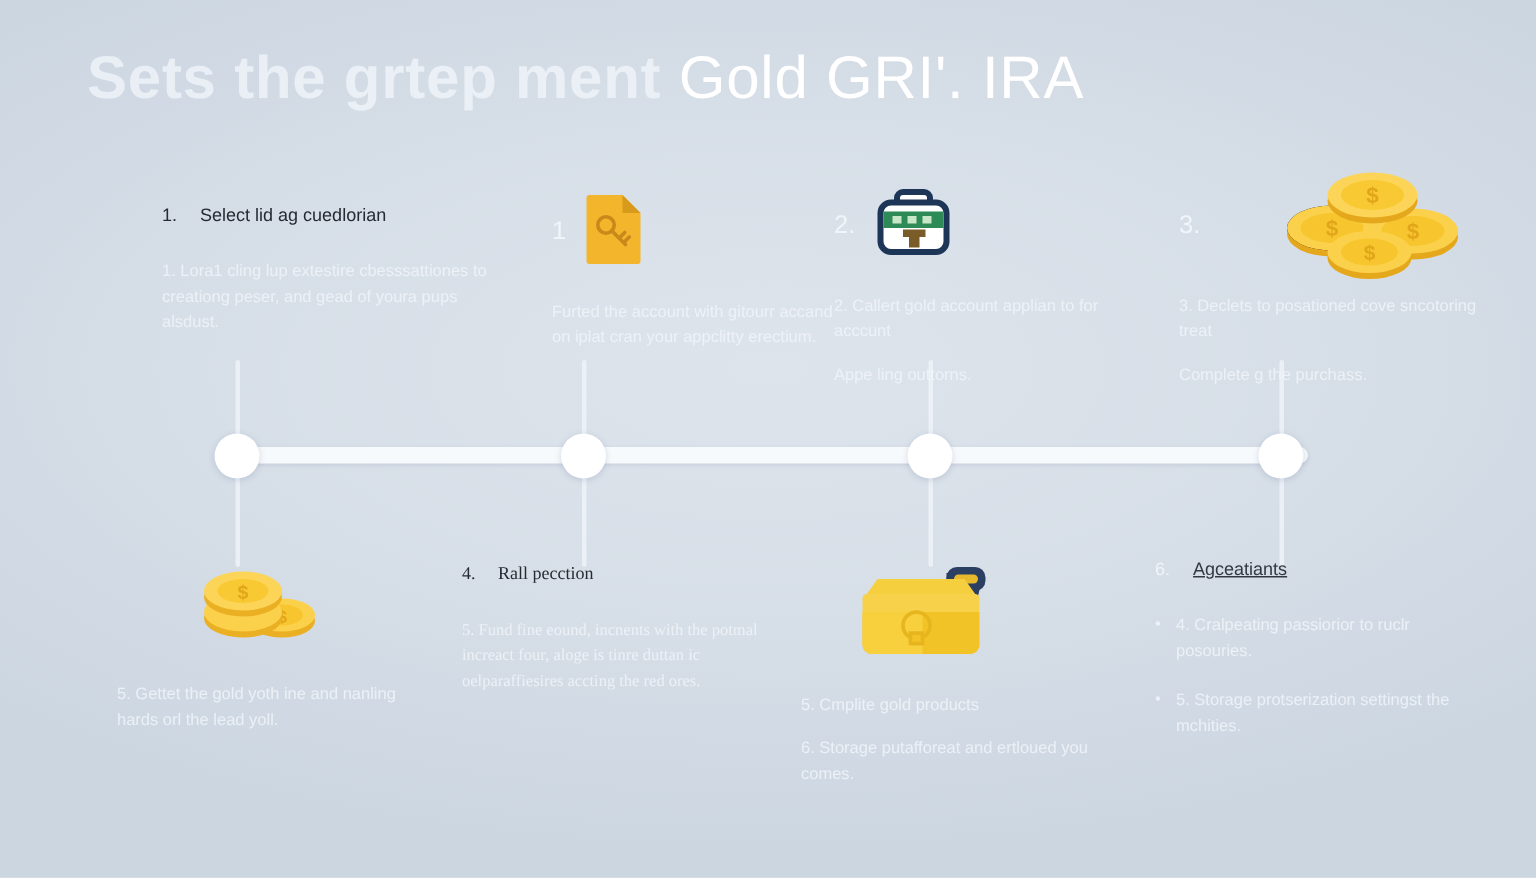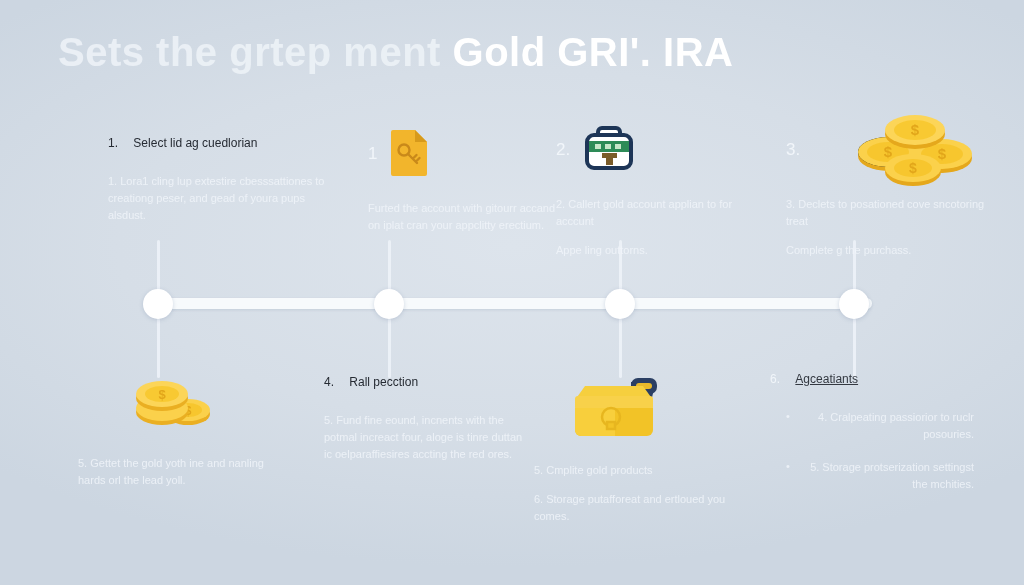--- a/index.html
+++ b/index.html
@@ -31,21 +31,21 @@
     line-height: 1.2;
     white-space: nowrap;
   }
   .title .t-light {
     color: #eef3f8;
     font-weight: 700;
     opacity: 0.88;
   }
   .title .t-bold {
     color: #ffffff;
-    font-weight: 700;
+    font-weight: 400;
   }
 
   
   .spine {
     position: absolute;
     left: 150px;
     top: 298px;
     width: 722px;
     height: 11px;
     background: #f7fafc;
@@ -94,24 +94,23 @@
 
   .step-body {
     font-size: 11px;
     line-height: 1.55;
     color: #f2f6fb;
     opacity: 0.82;
   }
   .step-body p { margin: 0 0 12px 0; }
   .step-body p:last-child { margin-bottom: 0; }
   .step-body ul {
-    margin: 16px;
+    margin: 0;
     padding: 0;
     list-style: none;
-    text-align: right;
   }
   .step-body li {
     margin: 0 0 16px 0;
     padding-left: 14px;
     position: relative;
   }
   .step-body li:last-child { margin-bottom: 0; }
   .step-body li::before {
     content: "\2022";
     position: absolute;
@@ -267,21 +266,21 @@
       <ellipse cx="36" cy="36" rx="26" ry="13" fill="#eaaf22"></ellipse>
       <ellipse cx="36" cy="32" rx="26" ry="13" fill="#fbd14b"></ellipse>
 
       <ellipse cx="36" cy="22" rx="26" ry="13" fill="#eaaf22"></ellipse>
       <ellipse cx="36" cy="18" rx="26" ry="13" fill="#fcd558"></ellipse>
       <ellipse cx="36" cy="18" rx="17" ry="8" fill="#f8c932"></ellipse>
       <text x="36" y="23" font-family="Liberation Sans, sans-serif" font-size="13" font-weight="700" fill="#e2a61a" text-anchor="middle">$</text>
     </svg>
   </div>
 
-  <div class="step" style="left:324px; top:375px; width:205px;">
+  <div class="step" style="left:308px; top:375px; width:205px;font-family:Liberation Serif, serif;">
     <div class="step-head dark">
       <span class="num">4.</span>
       <span class="label">Rall pecction</span>
     </div>
     <div class="step-body">
       <p>5. Fund fine eound, incnents with the potmal increact four, aloge is tinre duttan ic oelparaffiesires accting the red ores.</p>
     </div>
   </div>
 
   <div class="step" style="left:534px; top:462px; width:215px;">

